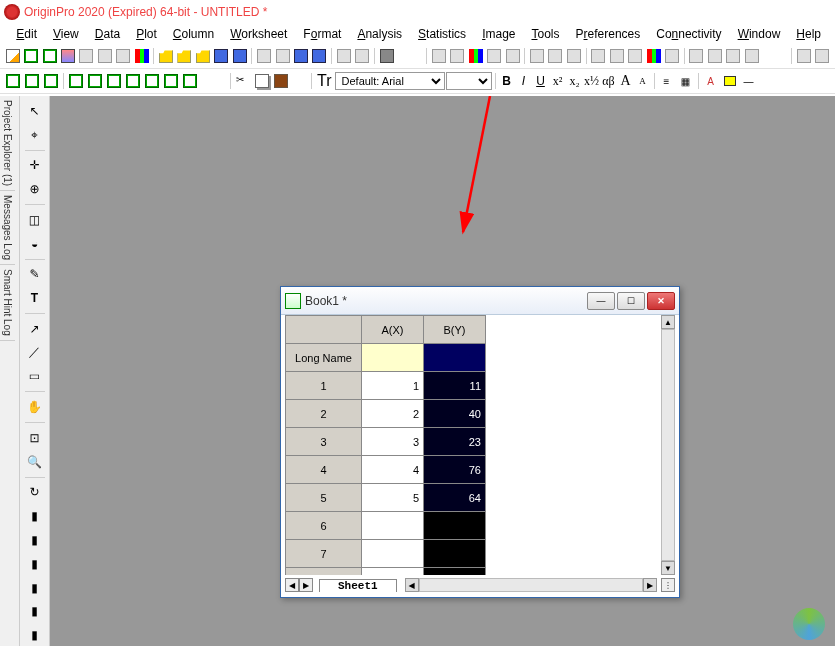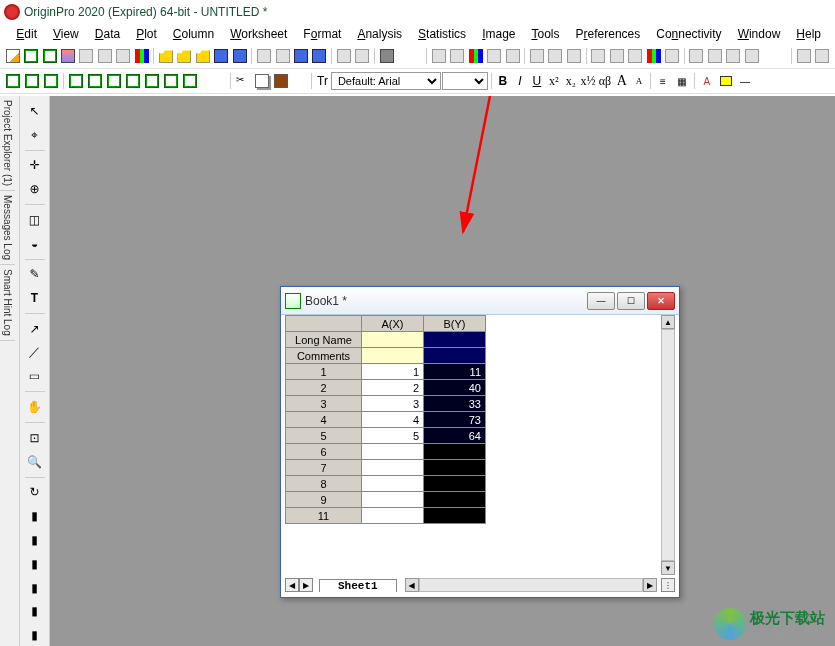--- a/index.html
+++ b/index.html
@@ -1,21 +1,21 @@
 <!DOCTYPE html>
 <html><head>
 <meta charset="utf-8">
 <style>
 * { margin: 0; padding: 0; box-sizing: border-box; font-family: Tahoma, Arial, sans-serif; }
 body { width: 835px; height: 646px; background: #fff; overflow: hidden; position: relative; user-select: none; }
 
 
 .titlebar { height: 24px; background: #fff; display: flex; align-items: center; padding: 0 4px; font-size: 12px; }
 .titlebar-icon { width: 16px; height: 16px; margin-right: 4px; background: radial-gradient(circle at 50% 50%, #d33 40%, #a11 70%); border-radius: 50%; }
-.titlebar-text { color: #14532d; }
+.titlebar-text { color: #ef4444; }
 
 
 .menubar { height: 20px; display: flex; align-items: center; padding: 0 6px; font-size: 12px; justify-content: flex-end; }
 .menu-item { padding: 2px 8px; cursor: default; }
 .menu-item u { text-decoration: underline; }
 
 
 .toolbar { height: 25px; display: flex; align-items: center; padding: 0 4px; border-bottom: 1px solid #e0e0e0; gap: 1px; }
 .tb-btn { width: 18px; height: 18px; display: flex; align-items: center; justify-content: center; font-size: 10px; border: 1px solid transparent; }
 .tb-sep { width: 1px; height: 16px; background: #ccc; margin: 0 2px; }
@@ -52,21 +52,21 @@
 .child-titlebar { height: 28px; background: linear-gradient(#fefefe, #e8eef8); border-bottom: 1px solid #bcd; display: flex; align-items: center; padding: 0 4px; }
 .child-icon { width: 16px; height: 16px; margin-right: 4px; border: 1px solid #080; background: linear-gradient(#fff, #cfc); }
 .child-title { flex: 1; font-size: 12px; color: #333; }
 .win-btns { display: flex; gap: 2px; }
 .win-btn { width: 28px; height: 18px; border: 1px solid #888; background: linear-gradient(#f8f8f8, #ddd); border-radius: 2px; display: flex; align-items: center; justify-content: center; font-size: 9px; }
 .win-close { background: linear-gradient(#e77, #c33); color: #fff; font-weight: bold; border-color: #a22; }
 
 
 .worksheet { position: absolute; top: 28px; left: 4px; right: 4px; bottom: 22px; overflow: hidden; }
 .ws-table { border-collapse: collapse; font-size: 11px; }
-.ws-table th, .ws-table td { border: 1px solid #888; height: 16px; padding: 0 4px; text-align: right; }
+.ws-table th, .ws-table td { border: 1px solid #888; height: 28px; padding: 0 4px; text-align: right; }
 .ws-table th { background: #d4d0c8; font-weight: normal; text-align: center; }
 .row-head { background: #d4d0c8; min-width: 76px; margin-top: 20px; }
 .col-head { min-width: 62px; }
 .col-selected-head { background: #d4d0c8; position: relative; }
 .meta-cell { background: #ffffcc; }
 .meta-cell-sel { background: #000060; }
 .corner { background: #d4d0c8; }
 .data-a { background: #fff; }
 .data-b { background: #000020; color: #fff; }
 .empty-b { background: #000000; }
@@ -286,21 +286,21 @@
   <div class="tb-btn">
       <span class="ico">✂</span>
     </div>
   <div class="tb-btn">
       <span class="ico i-copy"></span>
     </div>
   <div class="tb-btn">
       <span class="ico i-paste"></span>
     </div>
   <span class="tb-sep" style="margin-left:20px"></span>
-  <span style="font-size:12px;padding:0 2px">Tr</span>
+  <span style="font-size:16px;padding:0 2px">Tr</span>
   <select class="tb-select" style="width:110px">
     <option>Default: Arial</option>
   </select>
   <select class="tb-select" style="width:46px">
     <option></option>
   </select>
   <span class="tb-sep"></span>
   <div class="tb-font-btn">
       <b>B</b>
     </div>
@@ -386,43 +386,38 @@
               <th class="corner"></th>
               <th class="col-head">A(X)</th>
               <th class="col-head col-selected-head">B(Y)</th>
             </tr>
             <tr>
               <th class="row-head">Long Name</th>
               <td class="meta-cell"></td>
               <td class="meta-cell-sel"></td>
             </tr>
             <tr>
-              <th class="row-head">Comments</th>
-              <td class="meta-cell"></td>
-              <td class="meta-cell-sel"></td>
-            </tr>
-            <tr>
               <th class="row-head">1</th>
               <td class="data-a">1</td>
               <td class="data-b">11</td>
             </tr>
             <tr>
               <th class="row-head">2</th>
               <td class="data-a">2</td>
               <td class="data-b">40</td>
             </tr>
             <tr>
               <th class="row-head">3</th>
               <td class="data-a">3</td>
-              <td class="data-b">33</td>
+              <td class="data-b">23</td>
             </tr>
             <tr>
               <th class="row-head">4</th>
               <td class="data-a">4</td>
-              <td class="data-b">73</td>
+              <td class="data-b">76</td>
             </tr>
             <tr>
               <th class="row-head">5</th>
               <td class="data-a">5</td>
               <td class="data-b">64</td>
             </tr>
             <tr>
               <th class="row-head">6</th>
               <td class="data-a"></td>
               <td class="empty-b"></td>
@@ -476,17 +471,13 @@
   <defs>
       <marker id="ah" markerWidth="10" markerHeight="10" refX="8" refY="3" orient="auto">
     <path d="M0,0 L0,6 L9,3 z" fill="#ff0000"></path>
   </marker>
     </defs>
   <line x1="440" y1="0" x2="413" y2="136" stroke="#ff0000" stroke-width="2.5" marker-end="url(#ah)"></line>
 </svg>
 
 <div class="watermark">
   <div class="wm-icon"></div>
-  <div class="wm-text">
-    <div class="wm-main">极光下载站</div>
-    <div class="wm-url">www.xz7.com</div>
-  </div>
 </div>
 
 </body></html>

